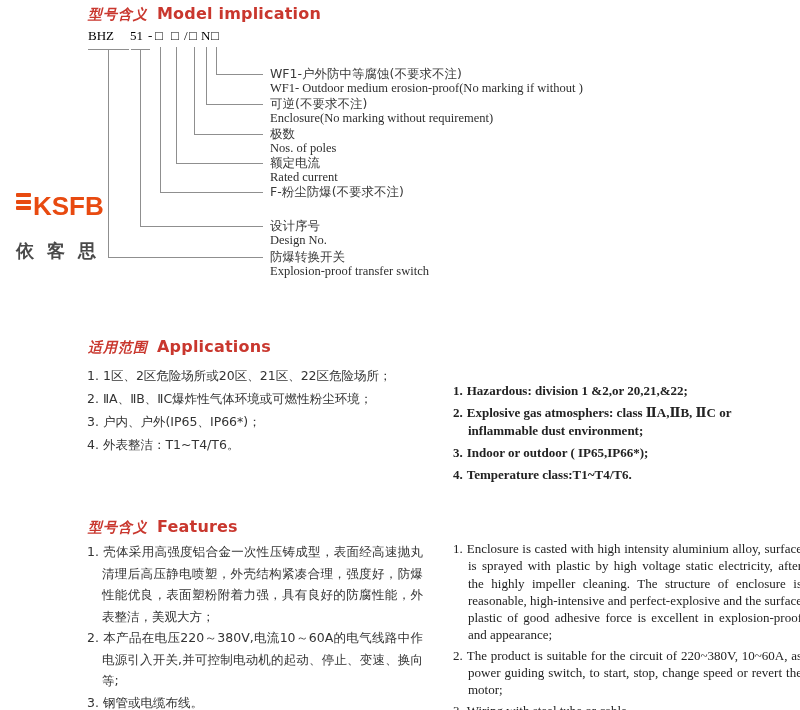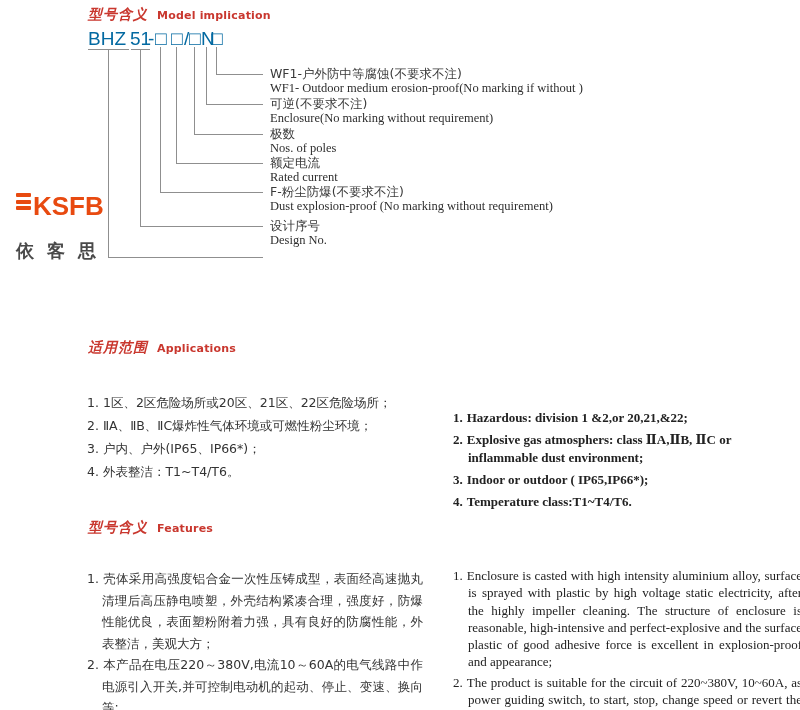--- a/index.html
+++ b/index.html
@@ -2,25 +2,25 @@
 <html><head>
 <meta charset="utf-8">
 <style>
   html,body{margin:0;padding:0;background:#fff;}
   .page{position:relative;width:800px;height:710px;background:#ffffff;overflow:hidden;
         font-family:"DejaVu Sans","Liberation Sans",sans-serif;color:#333;}
 
   
   .sec-h{position:absolute;white-space:nowrap;color:#c9372e;}
   .sec-h .cn{font-size:14px;font-weight:bold;letter-spacing:1px;font-style:italic;}
-  .sec-h .en{font-size:11px;font-weight:bold;margin-left:9px;letter-spacing:0.2px;}
+  .sec-h .en{font-size:16px;font-weight:bold;margin-left:9px;letter-spacing:0.2px;}
 
   
-  .model-seg{position:absolute;top:28px;font-size:19px;color:#0369a1;font-weight:500;
-             font-family:Liberation Sans, sans-serif;white-space:pre;}
+  .model-seg{position:absolute;top:28px;font-size:13px;color:#000000;font-weight:500;
+             font-family:Liberation Serif, serif;white-space:pre;}
 
   
   .ln{position:absolute;background:#8f8f8f;}
   .v{width:1px;} .h{height:1px;}
 
   
   .tree-label{position:absolute;left:270px;white-space:nowrap;}
   .tree-label .cn{font-size:12.5px;line-height:15px;color:#3a3a3a;}
   .tree-label .en{font-size:12.5px;line-height:15px;color:#2e2e2e;
                   font-family:"Liberation Serif","DejaVu Serif",serif;}
@@ -29,21 +29,21 @@
   .logo{position:absolute;left:16px;top:193px;width:92px;}
   .brand{color:#e84a10;font-weight:bold;font-size:26px;line-height:26px;
          font-family:"Liberation Sans",sans-serif;letter-spacing:0px;display:flex;align-items:flex-start;}
   .ebar{display:inline-block;width:15px;height:17px;margin-right:2px;position:relative;}
   .ebar i{position:absolute;left:0;width:100%;height:4px;background:#e84a10;border-radius:1px;}
   .ebar i:nth-child(1){top:0;} .ebar i:nth-child(2){top:6.5px;} .ebar i:nth-child(3){top:13px;}
   .brand-cn{margin-top:20px;font-size:18px;font-weight:bold;color:#4a4a4a;
             letter-spacing:13px;white-space:nowrap;}
 
   
-  .col{position:absolute;margin-top:27px;}
+  .col{position:absolute;}
   .li{text-indent:-15px;padding-left:15px;}
   .li .no{margin-right:4px;}
   .cn-list{font-size:12.5px;color:#333;}
   .app-cn .li{line-height:23px;}
   .en-list{font-family:"Liberation Serif","DejaVu Serif",serif;font-size:13px;color:#222;}
   .app-en .li{line-height:18px;margin-bottom:4px;}
   .feat-cn .li{line-height:21.5px;text-align:justify;}
   .feat-en .li{line-height:17.3px;text-align:justify;margin-bottom:3px;}
 </style>
 </head>
@@ -99,25 +99,28 @@
   <div class="tree-label" style="top:126px;">
     <div class="cn">极数</div>
     <div class="en">Nos. of poles</div>
   </div>
   <div class="tree-label" style="top:155px;">
     <div class="cn">额定电流</div>
     <div class="en">Rated current</div>
   </div>
   <div class="tree-label" style="top:184px;">
     <div class="cn">F-粉尘防爆(不要求不注)</div>
-    <div class="en">Dust explosion-proof (No marking without requirement)</div>
   </div>
   <div class="tree-label" style="top:218px;">
     <div class="cn">设计序号</div>
     <div class="en">Design No.</div>
+  </div>
+  <div class="tree-label" style="top:249px;">
+    <div class="cn">防爆转换开关</div>
+    <div class="en">Explosion-proof transfer switch</div>
   </div>
 
   <div class="logo">
     <div class="brand">
       <span class="ebar">
           <i></i>
           <i></i>
           <i></i>
         </span>
         <span>KSFB</span>

